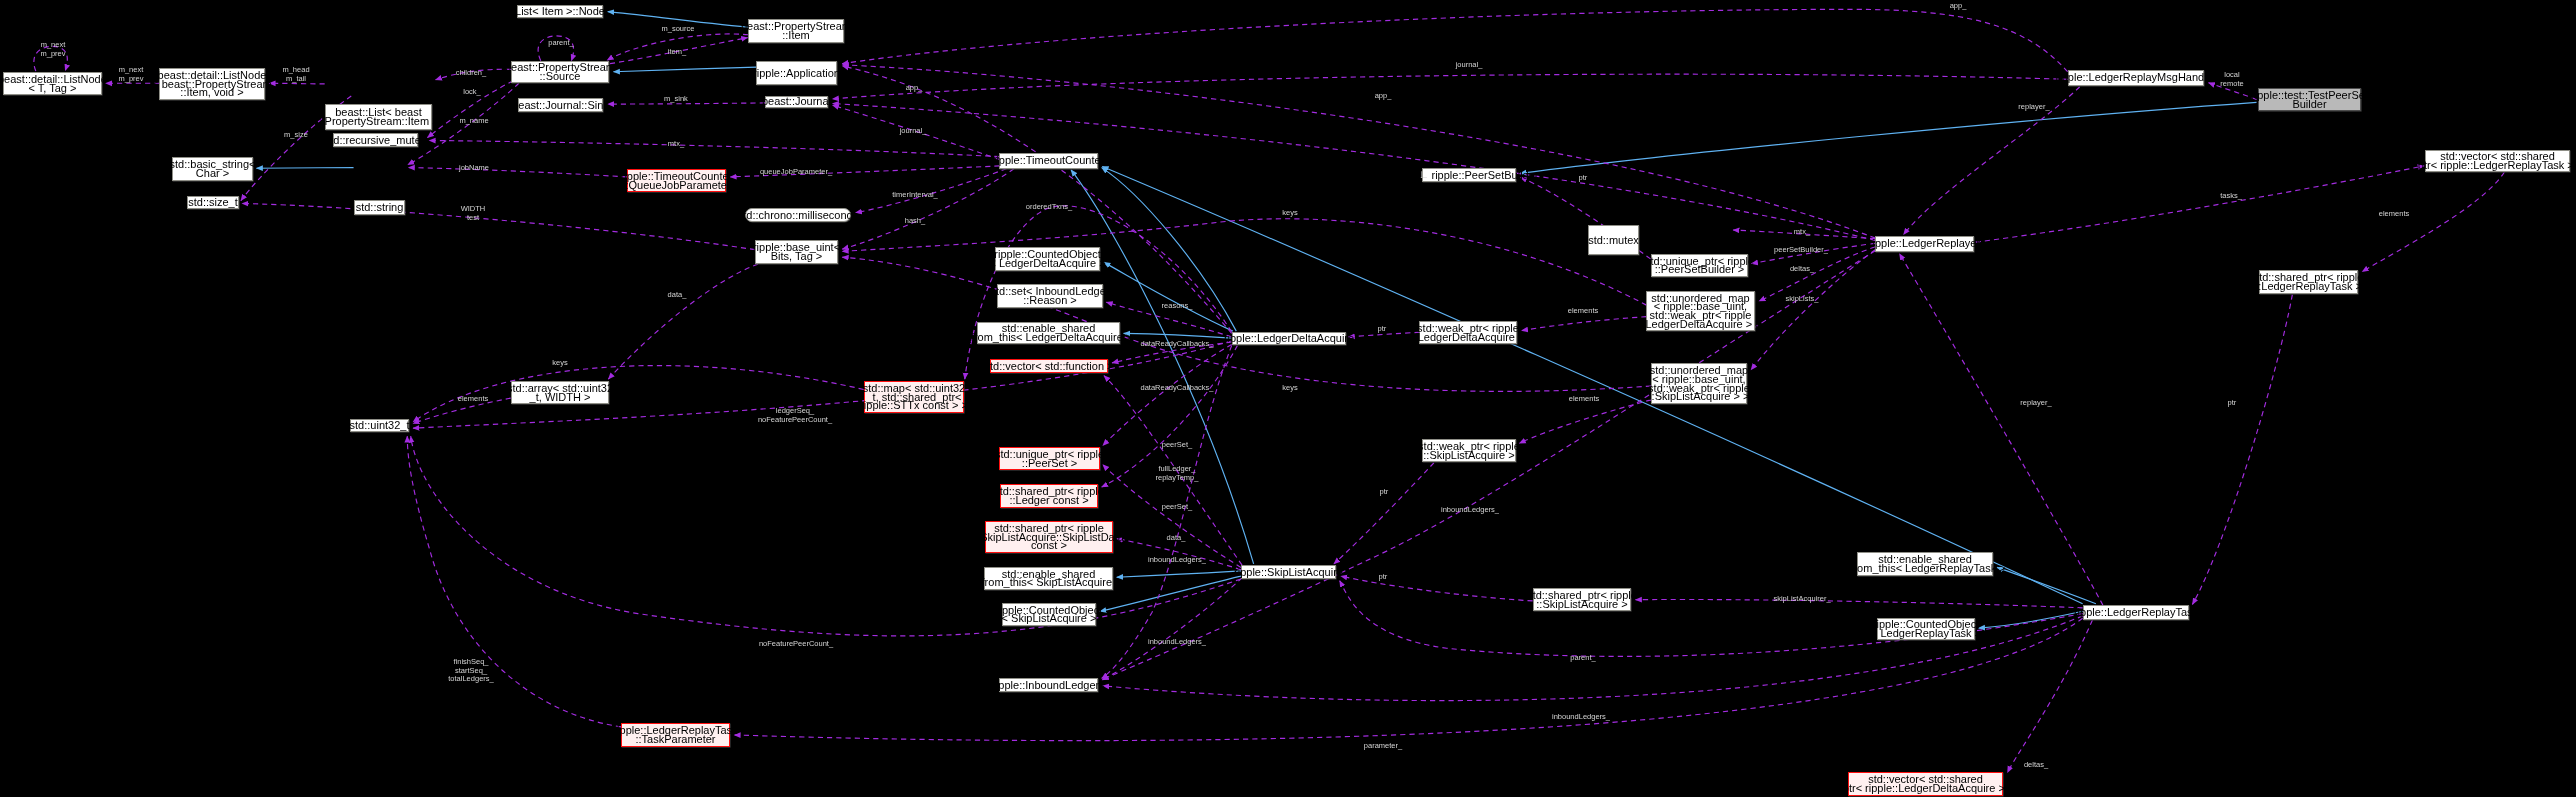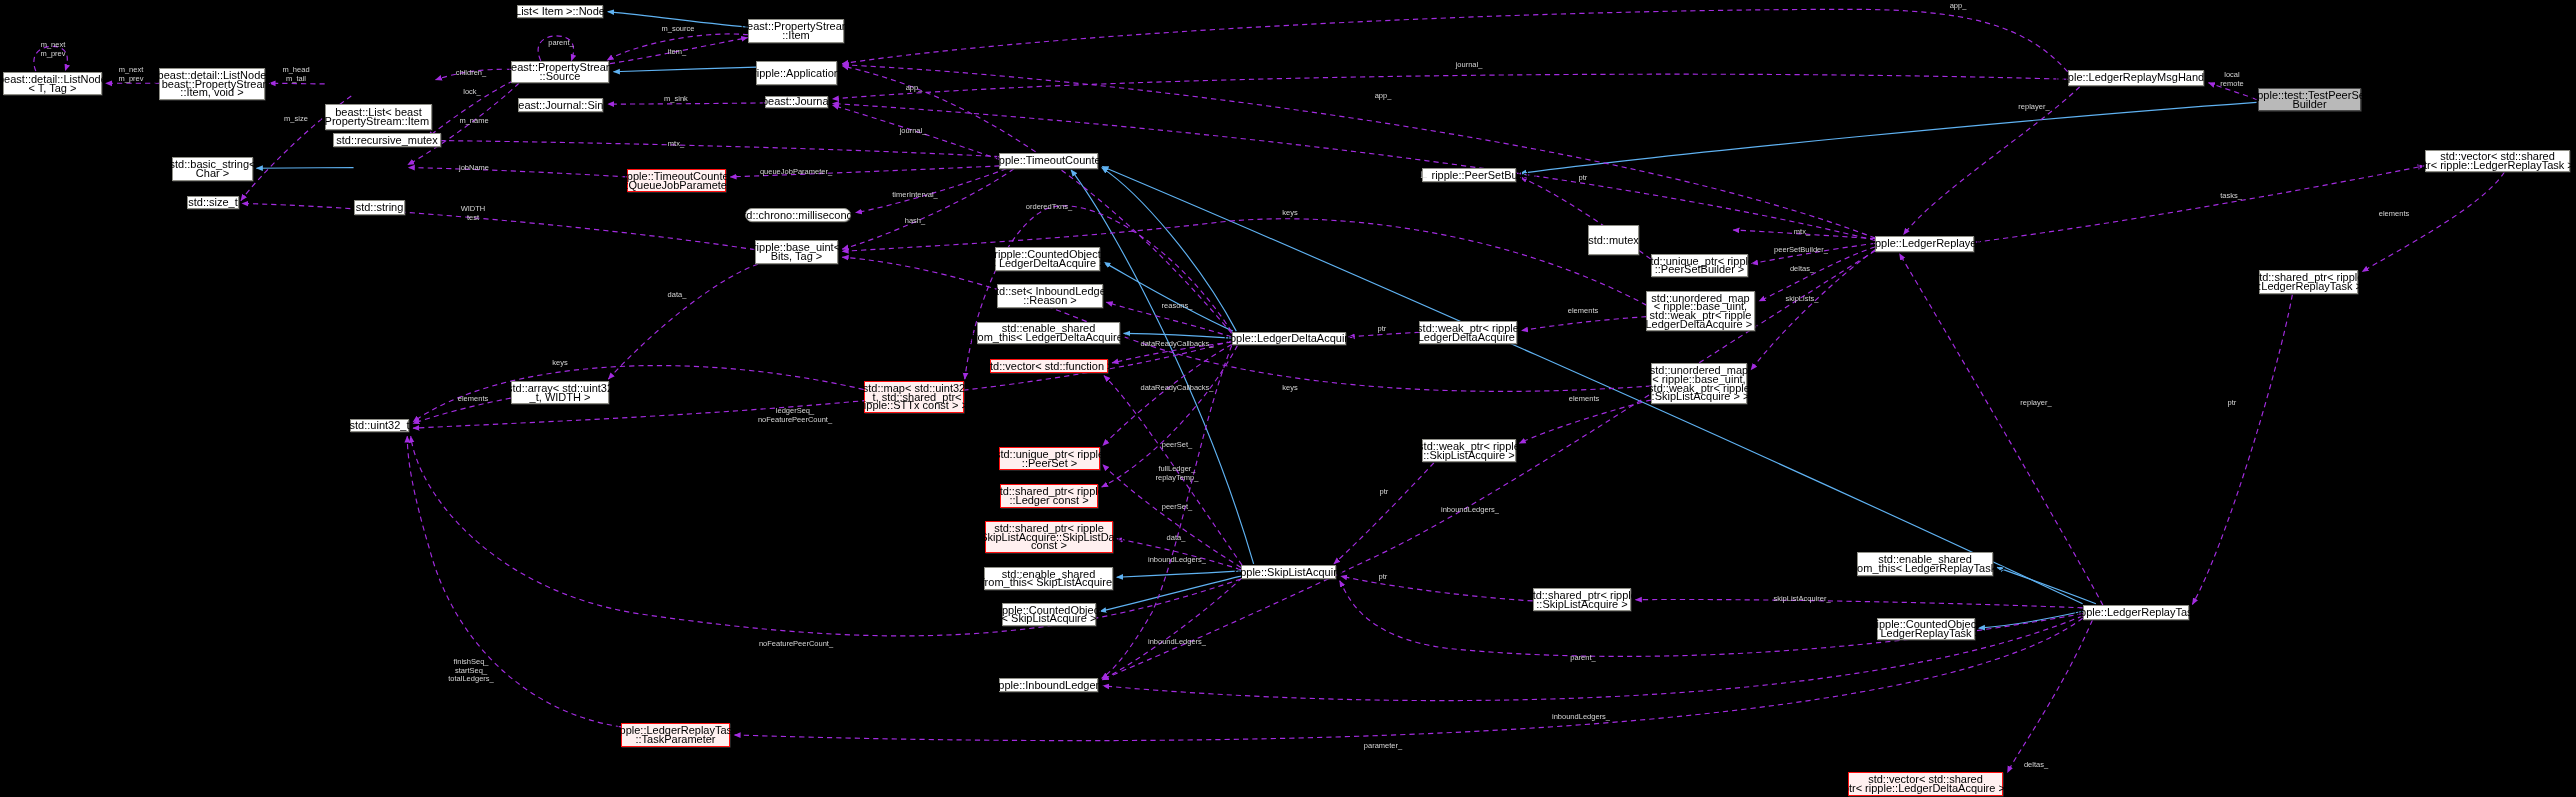--- a/index.html
+++ b/index.html
@@ -118,21 +118,21 @@
       <div class="node" style="left: 325px; top: 73px; width: 107px; height: 26px; margin-top: 31px;">beast::List&lt; beast
 ::PropertyStream::Item &gt;</div>
       <div class="node" style="left: 517px; top: 5.2px; width: 86px; height: 12.7px;">List&lt; Item &gt;::Node</div>
       <div class="node" style="left: 748px; top: 19px; width: 96px; height: 24px;">beast::PropertyStream
 ::Item</div>
       <div class="node" style="left: 511px; top: 61px; width: 98px; height: 22px;">beast::PropertyStream
 ::Source</div>
       <div class="node" style="left: 756px; top: 61px; width: 81px; height: 24px;">ripple::Application</div>
       <div class="node" style="left: 518px; top: 98px; width: 85px; height: 14.4px;">beast::Journal::Sink</div>
       <div class="node" style="left: 765px; top: 96px; width: 63px; height: 11.6px;">beast::Journal</div>
-      <div class="node" style="left: 333px; top: 133px; width: 108px; height: 14px;">std::recursive_mutex</div>
+      <div class="node" style="left: 333px; top: 133px; width: 85px; height: 14px;">std::recursive_mutex</div>
       <div class="node" style="left: 172px; top: 157px; width: 81px; height: 24px;">std::basic_string&lt;
 Char &gt;</div>
       <div class="node" style="left: 354px; top: 161px; width: 51px; height: 15px; margin-top: 39px;">std::string</div>
       <div class="node" style="left: 187px; top: 196px; width: 52px; height: 13.3px;">std::size_t</div>
       <div class="node red" style="left: 627px; top: 169px; width: 99px; height: 23px;">ripple::TimeoutCounter
 ::QueueJobParameter</div>
       <div class="node" style="left: 745px; top: 208px; width: 106px; height: 14.4px; border-radius: 7px;">std::chrono::milliseconds</div>
       <div class="node" style="left: 755px; top: 240px; width: 83px; height: 24px;">ripple::base_uint&lt;
 Bits, Tag &gt;</div>
       <div class="node" style="left: 999px; top: 153px; width: 99px; height: 15.6px;">ripple::TimeoutCounter</div>
@@ -202,21 +202,21 @@
   <div>
       <div class="edge-label" style="left: 53px; top: 50px;">m_next
 m_prev</div>
       <div class="edge-label" style="left: 131px; top: 75px;">m_next
 m_prev</div>
       <div class="edge-label" style="left: 296px; top: 75px;">m_head
 m_tail</div>
       <div class="edge-label" style="left: 471px; top: 73px;">children_</div>
       <div class="edge-label" style="left: 472px; top: 92px;">lock_</div>
       <div class="edge-label" style="left: 474px; top: 121px;">m_name</div>
-      <div class="edge-label" style="left: 296px; top: 119px;">m_size</div>
+      <div class="edge-label" style="left: 296px; top: 135px;">m_size</div>
       <div class="edge-label" style="left: 474px; top: 168px;">jobName</div>
       <div class="edge-label" style="left: 473px; top: 214px;">WIDTH
 test</div>
       <div class="edge-label" style="left: 678px; top: 29px;">m_source</div>
       <div class="edge-label" style="left: 561px; top: 43px;">parent_</div>
       <div class="edge-label" style="left: 677px; top: 52px;">item_</div>
       <div class="edge-label" style="left: 676px; top: 99px;">m_sink</div>
       <div class="edge-label" style="left: 914px; top: 88px;">app_</div>
       <div class="edge-label" style="left: 913px; top: 131px;">journal_</div>
       <div class="edge-label" style="left: 676px; top: 144px;">mtx_</div>

